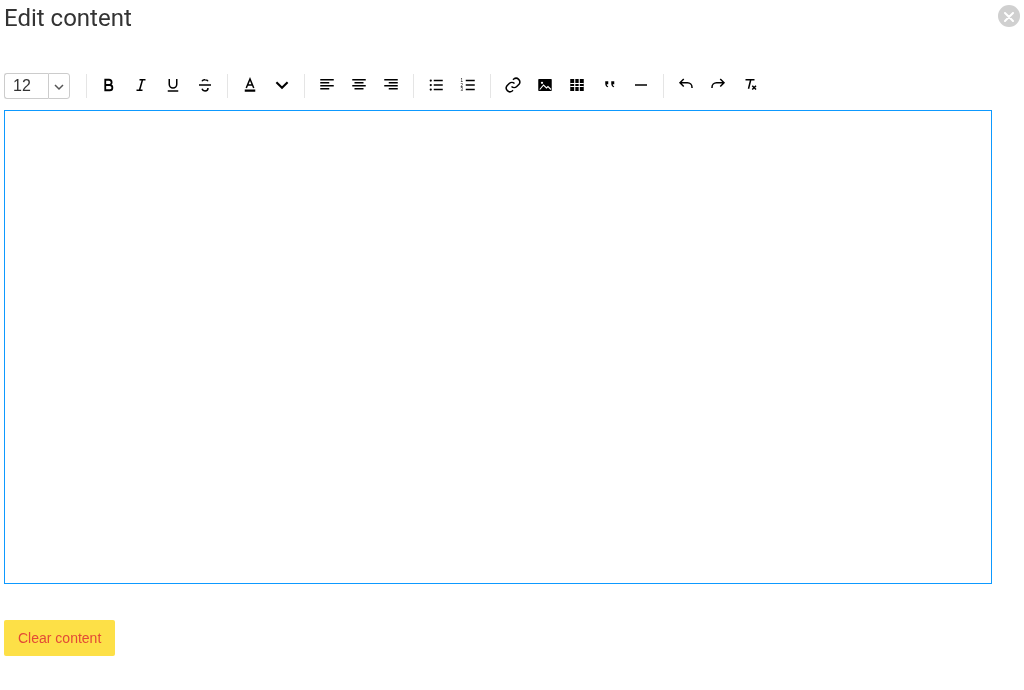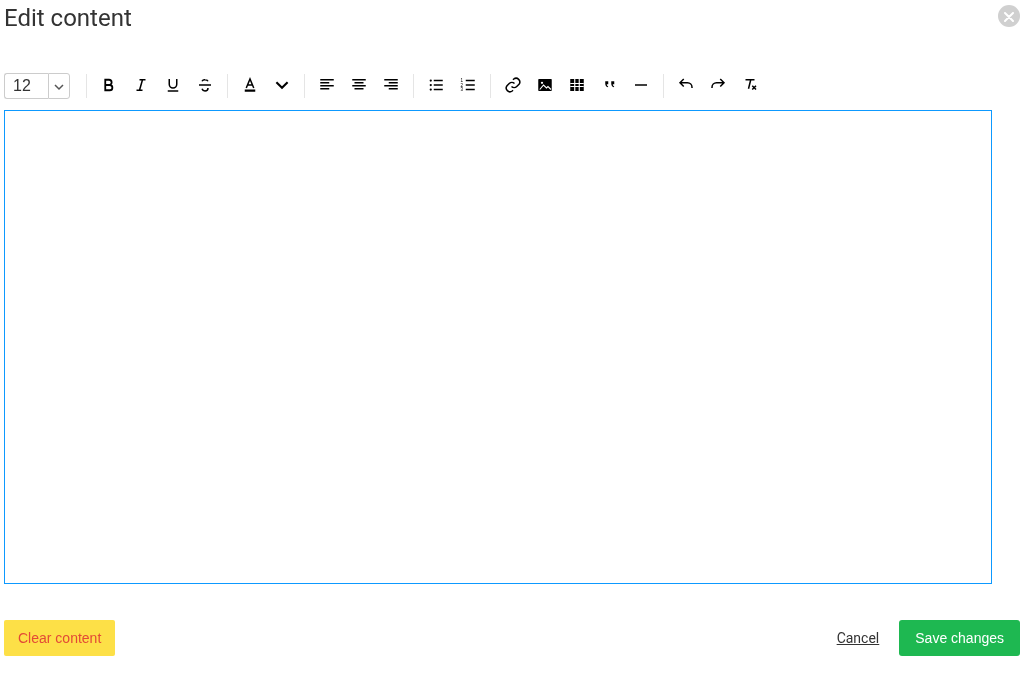--- a/index.html
+++ b/index.html
@@ -285,18 +285,14 @@
       </span>
     </button>
   </div>
 
   <div class="editor" contenteditable="true" style=""></div>
 
   <div class="footer">
     <div class="left-actions">
       <button class="btn-clear">Clear content</button>
     </div>
-    <div class="right-actions">
-      <a class="link-cancel">Cancel</a>
-      <button class="btn-save">Save changes</button>
-    </div>
   </div>
 </div>
 
 </body></html>

